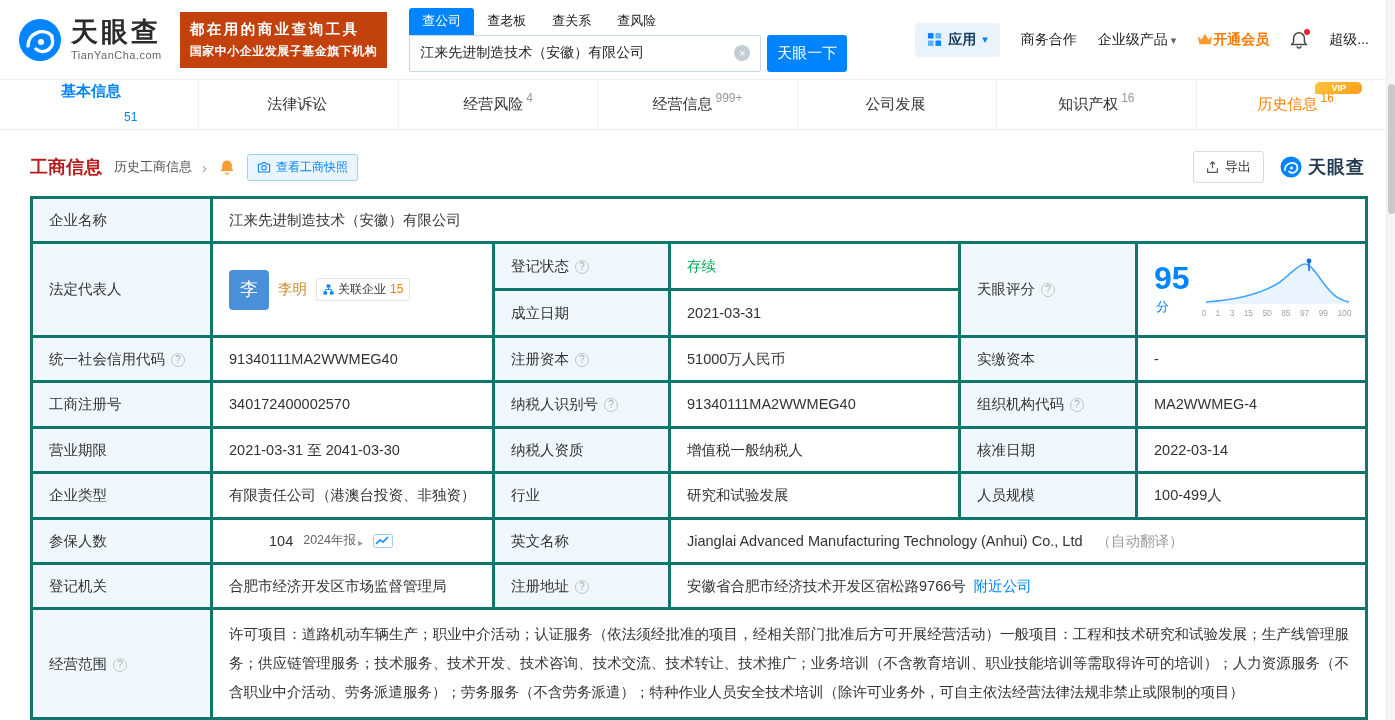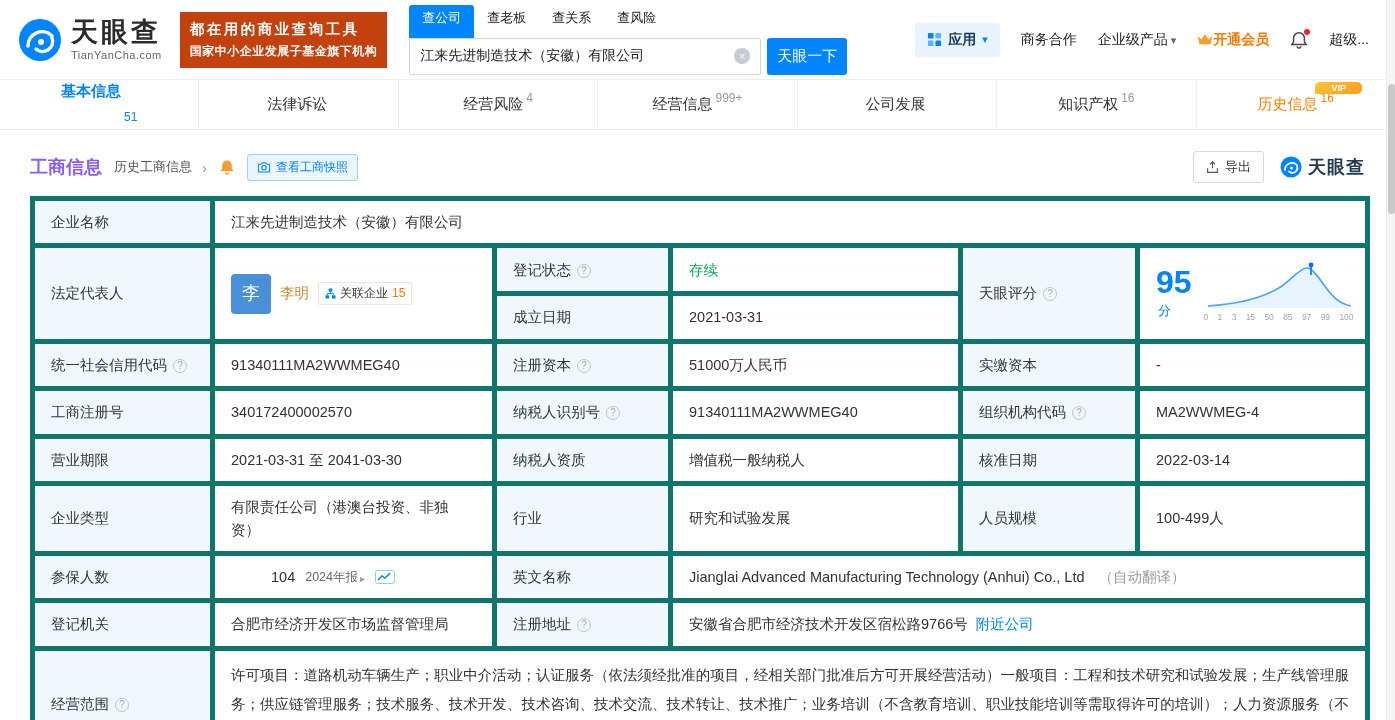--- a/index.html
+++ b/index.html
@@ -10,21 +10,21 @@
   .topbar { height: 80px; display: flex; align-items: center; padding: 0 26px 0 18px;
     gap: 14px; border-bottom: 1px solid #efefef; white-space: nowrap; }
   .logo-area { display: flex; align-items: center; gap: 9px; }
   .brand-text { font-size: 27px; font-weight: 700; color: #2b2b2b; letter-spacing: 3px; line-height: 1; }
   .brand-domain { font-size: 11px; color: #666; margin-top: 3px; letter-spacing: .5px; }
   .slogan { background: #c2410c; color: #fff; padding: 8px 10px; margin-left: 4px; }
   .slogan .l1 { font-size: 14.5px; font-weight: 700; letter-spacing: 2.5px; }
   .slogan .l2 { font-size: 12px; font-weight: 700; letter-spacing: .5px; margin-top: 4px; }
   .search-block { margin-left: 8px; }
   .search-tabs { display: flex; }
-  .search-tab { font-size: 13px; padding: 4px 13px 11px; color: #222; cursor: pointer; }
+  .search-tab { font-size: 13px; padding: 4px 13px 5px; color: #222; cursor: pointer; }
   .search-tab.active { background: #0084ff; color: #fff; border-radius: 3px 3px 0 0; }
   .search-row { display: flex; gap: 6px; }
   .search-box { width: 352px; height: 37px; border: 1px solid #c9d8e8; border-radius: 2px;
     display: flex; align-items: center; padding: 0 10px; background: #fff; }
   .search-box input { border: none; outline: none; flex: 1; font-size: 14px; color: #222;
     font-family: inherit; background: transparent; }
   .clear-icon { width: 16px; height: 16px; border-radius: 50%; background: #c5ccd3; color: #fff;
     font-size: 11px; line-height: 16px; text-align: center; cursor: pointer; flex: none; }
   .search-btn { width: 80px; height: 37px; background: #0084ff; color: #fff; font-size: 15px;
     border: none; border-radius: 3px; cursor: pointer; font-family: inherit; }
@@ -49,36 +49,36 @@
   .tab.active { color: #0084ff; font-weight: 700; }
   .tab.active .count { color: #0084ff; font-weight: 400; margin-top: 32px; }
   .tab.vip-tab { color: #ff8000; }
   .tab.vip-tab .count { color: #ff8000; }
   .vip-badge { position: absolute; top: -13px; right: -28px;
     background: linear-gradient(135deg, #ffc53d, #ff9c1a); color: #fff; font-size: 9px;
     font-weight: 700; padding: 1px 16px; border-radius: 5px 5px 5px 0; }
 
   
   .section-bar { display: flex; align-items: center; margin: 21px 30px 13px; gap: 12px; }
-  .sec-title { font-size: 18px; font-weight: 700; color: #8b5cf6; }
+  .sec-title { font-size: 18px; font-weight: 700; color: #b91c1c; }
   .history-link { font-size: 13px; color: #555; display: flex; align-items: center; gap: 10px; cursor: pointer; }
   .chev { color: #999; font-size: 15px; }
   .snapshot-btn { display: flex; align-items: center; gap: 5px; background: #eaf5ff;
     border: 1px solid #9fceff; color: #0084ff; font-size: 12px; padding: 4px 9px;
     border-radius: 3px; cursor: pointer; font-family: inherit; }
   .bar-right { margin-left: auto; display: flex; align-items: center; gap: 16px; }
   .export-btn { display: flex; align-items: center; gap: 6px; background: #fff;
     border: 1px solid #d9d9d9; color: #333; font-size: 13px; padding: 6px 12px;
     border-radius: 3px; cursor: pointer; font-family: inherit; }
   .brand-right { display: flex; align-items: center; gap: 6px; }
   .brand-right-text { font-size: 18px; font-weight: 700; color: #223b52; letter-spacing: 1px; }
 
   
   .info-table { border-collapse: collapse; margin: 0 30px; width: 1335px; table-layout: fixed; }
-  .info-table td { border: 5px solid #0f766e; padding: 10px 16px; font-size: 14.5px;
+  .info-table td { border: 3px solid #0f766e; padding: 10px 16px; font-size: 14.5px;
     color: #333; line-height: 1.55; vertical-align: middle; }
   td.lbl { background: #f0f8fd; }
   .help { display: inline-block; width: 14px; height: 14px; border-radius: 50%;
     border: 1px solid #c3c3c3; color: #a8a8a8; font-size: 10px; line-height: 12px;
     text-align: center; margin-left: 6px; vertical-align: 1px; cursor: pointer; }
   .green { color: #00a854; }
   .blue-link { color: #0084ff; text-decoration: none; cursor: pointer; }
   .gray-note { color: #999; margin-left: 14px; }
   .rep-cell { display: flex; align-items: center; gap: 9px; }
   .avatar { width: 40px; height: 40px; background: #4a90d9; color: #fff; font-size: 18px;

